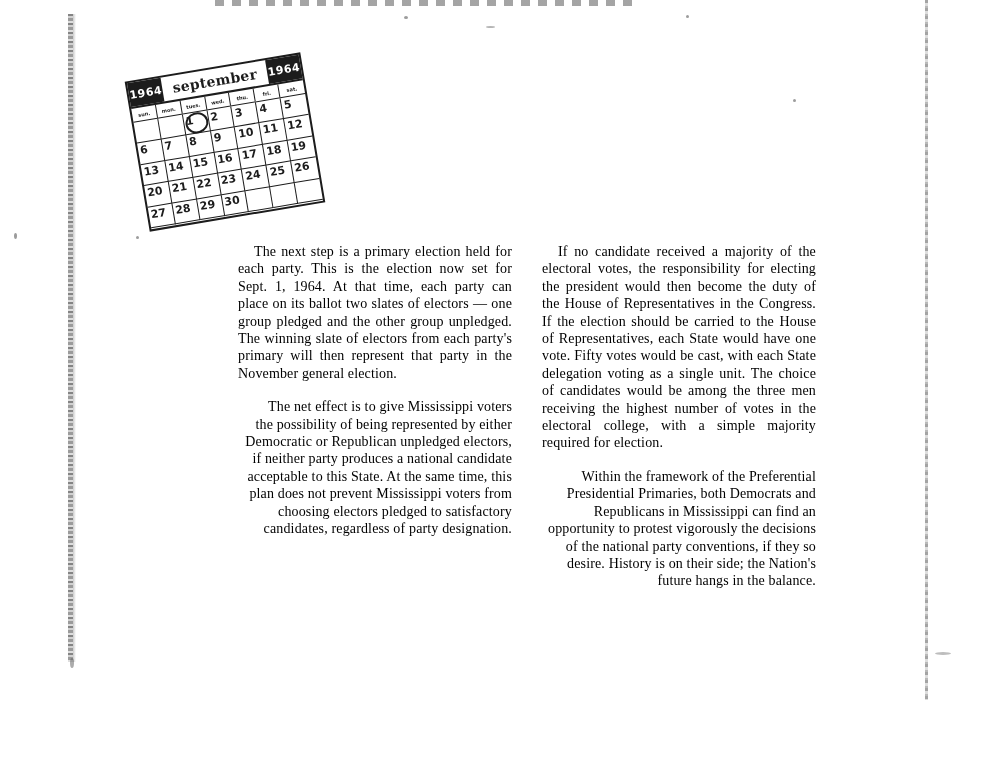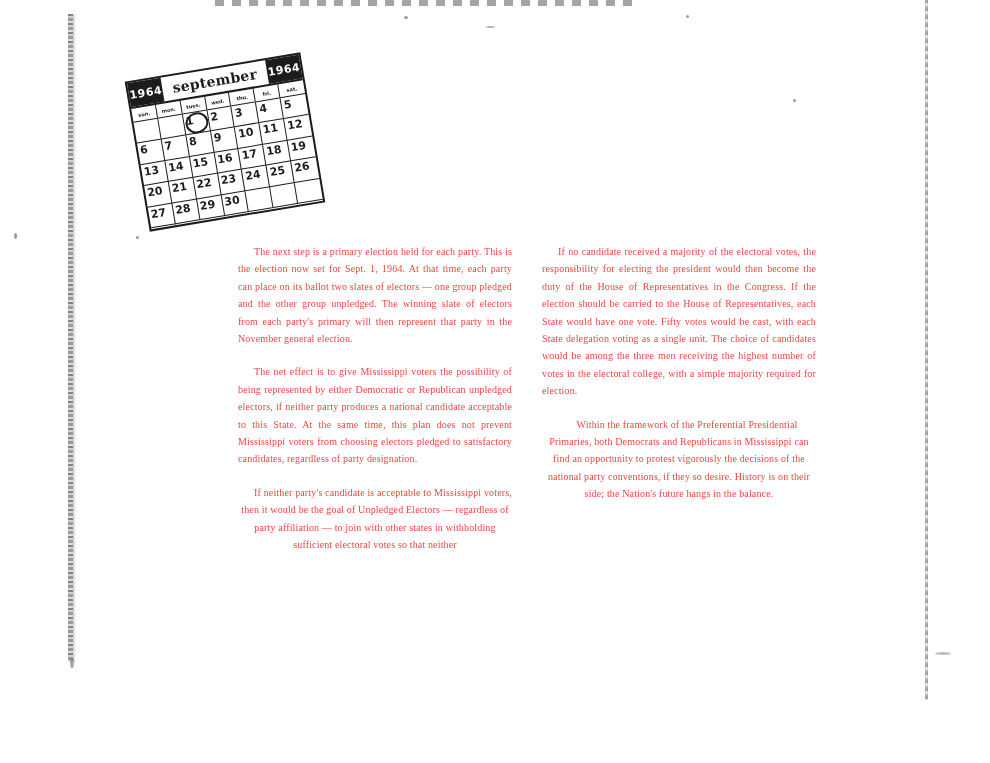--- a/index.html
+++ b/index.html
@@ -198,30 +198,30 @@
     top: 243px;
     width: 578px;
     display: flex;
     gap: 30px;
   }
   .col {
     width: 274px;
   }
   .col p {
     margin: 0;
-    font-size: 10px;
+    font-size: 14px;
     line-height: 17.4px;
     text-align: justify;
     text-indent: 16px;
-    color: #ef4444;
+    color: #000000;
     font-family: "Liberation Serif", serif;
     letter-spacing: .15px;
   }
   .col p + p { margin-top: 16px; }
-  .col p:last-child { text-align: center; }
+  .col p:last-child { text-align: right; }
 </style>
 </head>
 <body>
 
 <div class="scan-edge-left"></div>
 <div class="scan-edge-right"></div>
 <div class="scan-top-smudge"></div>
 <div class="speck s1"></div>
 <div class="speck s2"></div>
 <div class="speck s3"></div>
@@ -284,19 +284,18 @@
         <div class="cal-cell blank"></div>
         <div class="cal-cell blank"></div>
       </div>
   </div>
 </div>
 
 <div class="article">
   <div class="col">
     <p>The next step is a primary election held for each party. This is the election now set for Sept. 1, 1964. At that time, each party can place on its ballot two slates of electors — one group pledged and the other group unpledged. The winning slate of electors from each party's primary will then represent that party in the November general election.</p>
     <p>The net effect is to give Mississippi voters the possibility of being represented by either Democratic or Republican unpledged electors, if neither party produces a national candidate acceptable to this State. At the same time, this plan does not prevent Mississippi voters from choosing electors pledged to satisfactory candidates, regardless of party designation.</p>
-    <p>If neither party's candidate is acceptable to Mississippi voters, then it would be the goal of Unpledged Electors — regardless of party affiliation — to join with other states in withholding sufficient electoral votes so that neither</p>
   </div>
   <div class="col">
     <p>If no candidate received a majority of the electoral votes, the responsibility for electing the president would then become the duty of the House of Representatives in the Congress. If the election should be carried to the House of Representatives, each State would have one vote. Fifty votes would be cast, with each State delegation voting as a single unit. The choice of candidates would be among the three men receiving the highest number of votes in the electoral college, with a simple majority required for election.</p>
     <p>Within the framework of the Preferential Presidential Primaries, both Democrats and Republicans in Mississippi can find an opportunity to protest vigorously the decisions of the national party conventions, if they so desire. History is on their side; the Nation's future hangs in the balance.</p>
   </div>
 </div>
 
 </body></html>

